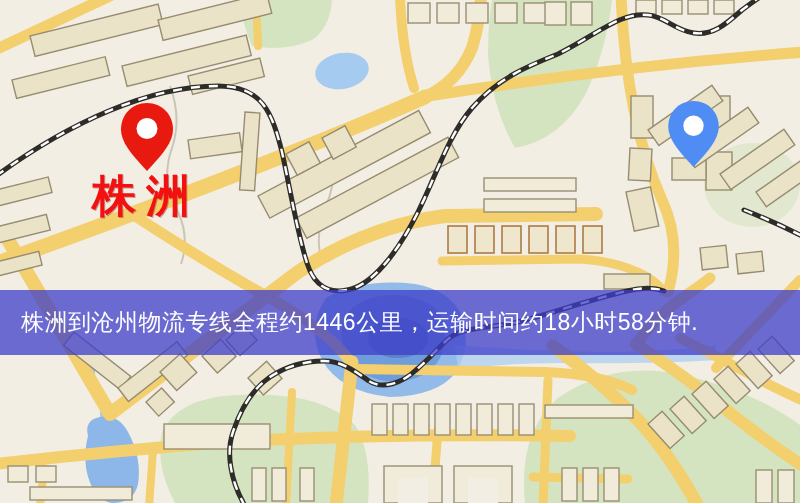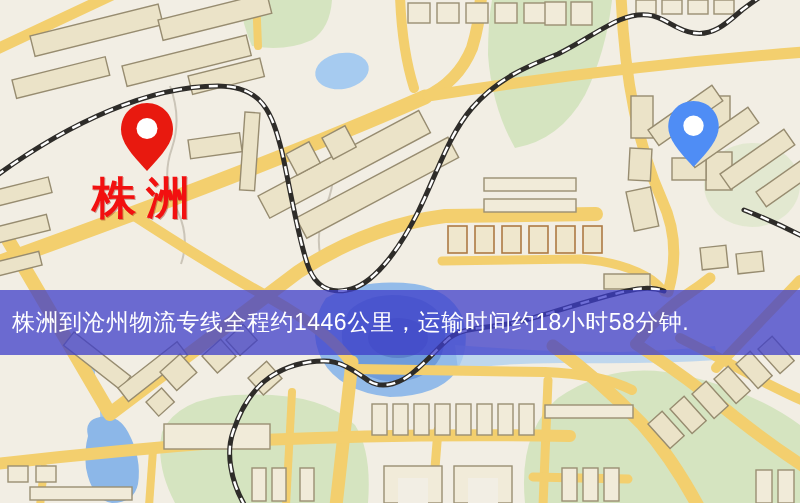--- a/index.html
+++ b/index.html
@@ -9,30 +9,30 @@
   .road{fill:none;stroke:var(--road,#f3cf6e);stroke-linecap:round;stroke-linejoin:round}
   .rail-b{fill:none;stroke:var(--railway,#2e2c29);stroke-width:5;stroke-linecap:round}
   .rail-d{fill:none;stroke:#ffffff;stroke-width:2.4;stroke-dasharray:9 9;stroke-linecap:butt}
   .bld{fill:var(--building,#ebe3c8);stroke:#978c70;stroke-width:1.4}
   .bld-pale{fill:#f1ebd9;stroke:#9a8f73;stroke-width:1.4}
   .bld-or{fill:#efe7cd;stroke:#ad7a44;stroke-width:1.6}
   .park{fill:var(--park,#d5e4c0)}
   .stream{fill:none;stroke:#cbc5b8;stroke-width:2}
   .banner{position:absolute;left:0;top:290px;width:100%;height:65px;
           background:var(--banner-bg,rgba(62,62,202,.75));display:flex;align-items:center}
-  .banner span{color:var(--banner-text,#fff);font-size:23px;padding-left:12px;
+  .banner span{color:var(--banner-text,#fff);font-size:23px;padding-left:21px;
                letter-spacing:.5px;white-space:nowrap}
   .pin{position:absolute;width:56px;height:70px}
   .pin svg{display:block}
   .pin-origin{left:119px;top:102px}
   .pin-origin .body{fill:var(--origin-pin,#e8190f)}
   .pin-dest{left:666px;top:100px}
   .pin-dest .body{fill:var(--dest-pin,#4f8df5)}
   .label{position:absolute;font-weight:bold;font-size:44px;letter-spacing:10px;line-height:1;
-         font-family:Liberation Serif, serif}
+         font-family:Liberation Mono, monospace}
   .label-origin{left:92px;top:177px;color:var(--origin-label,#f21010);
                 text-shadow:1px 1px 0 rgba(140,30,10,.4)}
   .label-dest{left:643px;top:177px;color:var(--dest-label,#2b2bd4);
               text-shadow:1px 1px 0 rgba(10,10,120,.35)}
 </style>
 </head>
 <body>
 
 <div class="stage">
 

